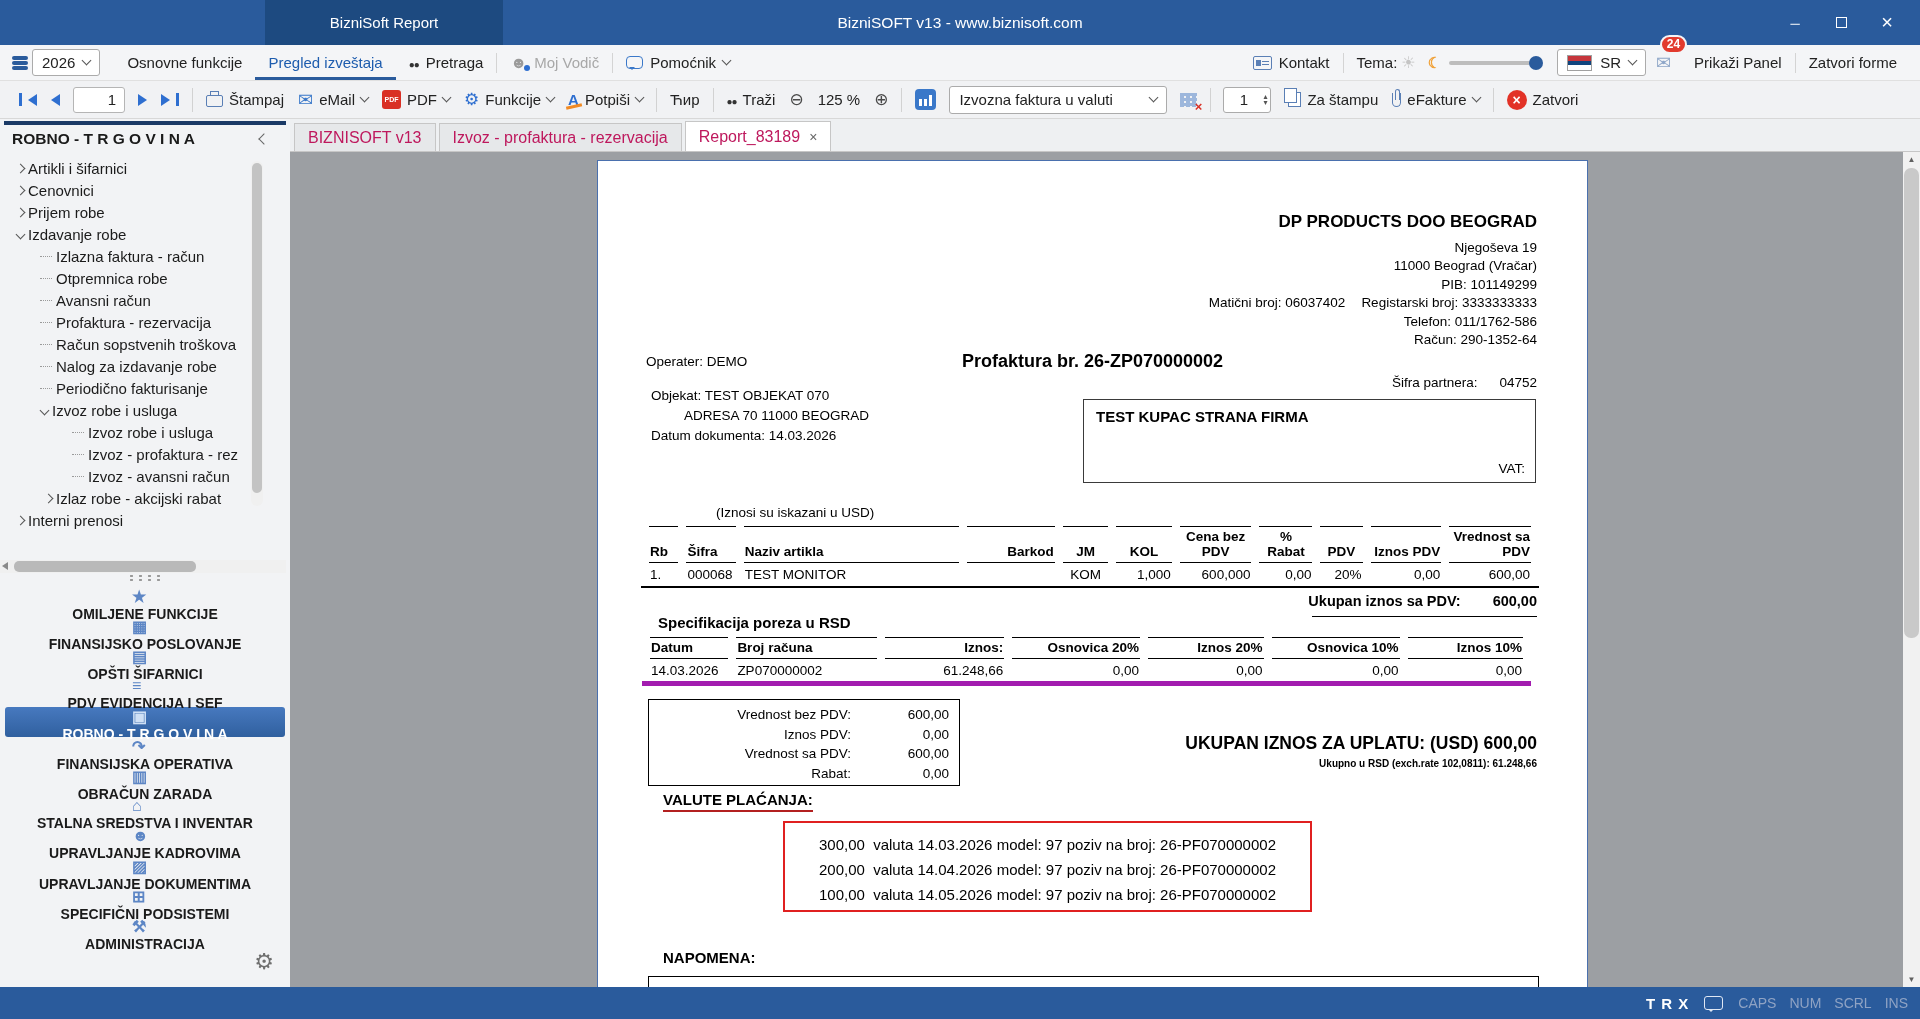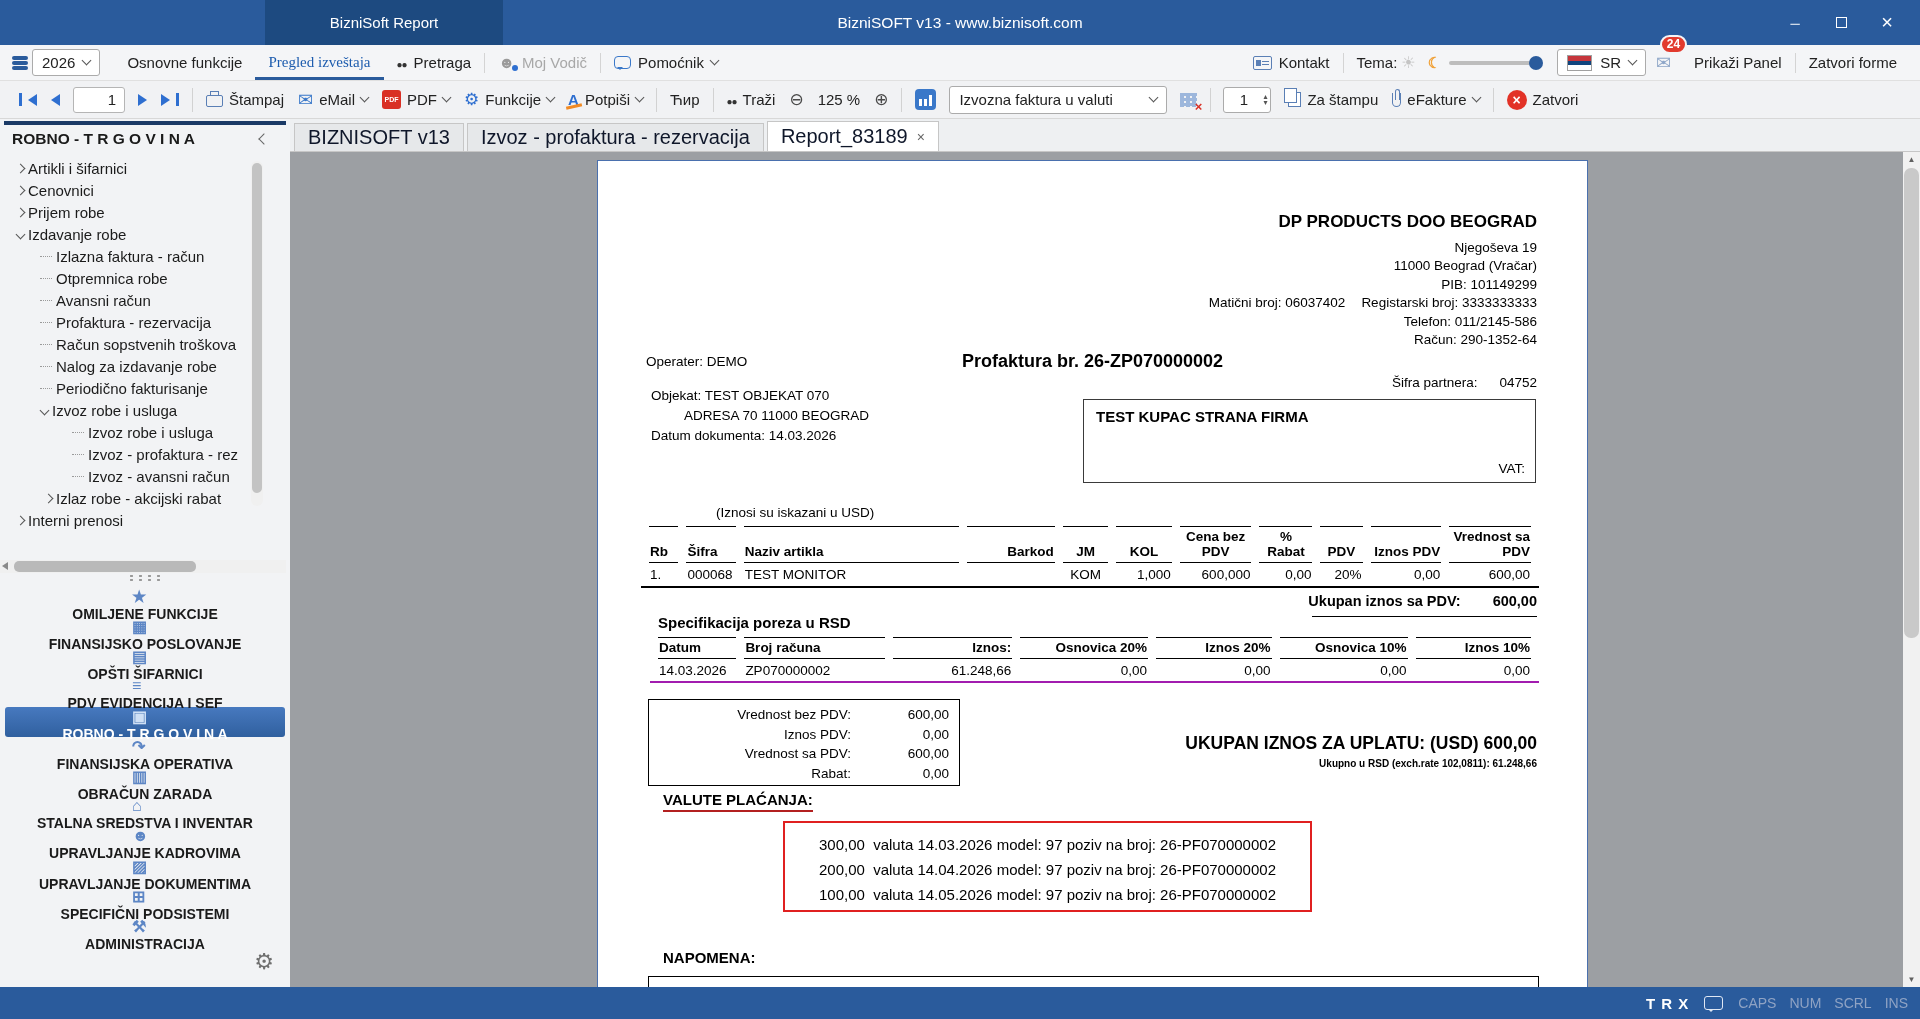--- a/index.html
+++ b/index.html
@@ -14,21 +14,21 @@
   .win-btns { position:absolute; right:10px; top:0; height:45px; display:flex; align-items:center; gap:0; z-index:3; }
   .wbtn { width:46px; height:45px; display:flex; align-items:center; justify-content:center; color:#fff; }
   .i-min::before { content:"─"; font-size:13px; }
   .i-max { width:11px; height:11px; border:1.5px solid #fff; }
   .i-close::before { content:"×"; font-size:20px; }
 
   
   .menubar { height:35px; background:#f4f5f7; display:flex; align-items:center;
     font-size:15px; color:#222; padding:0 10px 0 12px; }
   .mi { display:flex; align-items:center; gap:7px; height:35px; padding:0 13px; white-space:nowrap; }
-  .mi.active { color:#1d5cae; border-bottom:3px solid #2a5b9c; padding-top:3px;font-family:Liberation Serif, serif; }
+  .mi.active { color:#1d5cae; border-bottom:3px solid #2a5b9c; padding-top:3px; }
   .mi.disabled { color:#a8a8a8; }
   .msep { width:1px; height:20px; background:#d4d4d4; }
   .i-db { width:16px; height:4px; border-radius:2px; background:#2a5b9c;
     box-shadow:0 5px 0 #2a5b9c, 0 10px 0 #2a5b9c; margin:-10px 4px 0 0; }
   .year-box, .srbox { display:flex; align-items:center; gap:8px; background:#fff;
     border:1px solid #ababab; border-radius:3px; padding:4px 9px; }
   .chev { width:7px; height:7px; border-right:1.6px solid #555; border-bottom:1.6px solid #555;
     transform:rotate(45deg); margin-top:-4px; flex:none; }
   .i-binoc::before { content:"●●"; font-size:10px; letter-spacing:-1px; color:#333; }
   .i-person { color:#9a9a9a; font-size:16px; position:relative; }
@@ -140,21 +140,21 @@
   .i-calc::before{content:"▥";} .i-home::before{content:"⌂";font-weight:bold;}
   .i-users::before{content:"☻";} .i-docs::before{content:"▨";}
   .i-sub::before{content:"⊞";} .i-tools::before{content:"⚒";}
   .sb-gear { position:absolute; right:16px; bottom:12px; color:#6f6f6f; font-size:22px; }
   .sb-gear::before { content:"⚙"; }
 
   
   .content-wrap { flex:1; display:flex; flex-direction:column; min-width:0; }
   .tabbar { height:33px; background:#eef0f2; display:flex; align-items:flex-end; padding-left:4px;
     border-bottom:1px solid #c6c6c6; }
-  .tab { height:28px; display:flex; align-items:center; gap:9px; padding:0 13px; font-size:20px; color:#0f172a;
+  .tab { height:28px; display:flex; align-items:center; gap:9px; padding:0 13px; font-size:16px; color:#be185d;
     background:#e6e8ea; border:1px solid #c6c6c6; border-bottom:none; margin-right:3px; white-space:nowrap; }
   .tab.active { background:#fff; height:30px; }
   .tclose { color:#666; font-size:14px; } .tclose::before { content:"×"; }
   .content { flex:1; background:#9c9fa3; position:relative; overflow:hidden; }
 
   .vscroll { position:absolute; right:0; top:0; bottom:0; width:17px; background:#f1f1f1; }
   .vscroll .up, .vscroll .down { position:absolute; left:0; width:17px; height:15px; display:flex;
     align-items:center; justify-content:center; color:#606060; font-size:8px; }
   .vscroll .up { top:0; } .vscroll .down { bottom:0; }
   .vscroll .thumb { position:absolute; left:1px; top:16px; width:15px; height:470px; background:#c9c9c9; border-radius:7px; }
@@ -177,21 +177,21 @@
   .custname { position:absolute; left:12px; top:8px; font-size:15px; font-weight:bold; }
   .vat { position:absolute; right:10px; bottom:6px; font-size:13.5px; }
   .currnote { left:118px; top:344px; font-size:13.5px; }
 
   table.rep { border-collapse:separate; border-spacing:8px 0; width:100%; }
   table.rep th { border-top:1px solid #000; border-bottom:1px solid #000; font-size:13.5px; font-weight:bold;
     padding:2px 1px 3px 1px; vertical-align:bottom; line-height:15px; }
   table.rep td { font-size:13.5px; padding:4px 1px 3px 1px; white-space:nowrap; }
   .al { text-align:left; } .ac { text-align:center; } .ar { text-align:right; }
   .items-wrap { left:43px; top:365px; width:898px; border-bottom:2px solid #000; padding-bottom:1px; }
-  .spec-wrap { left:52px; top:476px; width:889px; border-bottom:2px solid #a21caf; }
+  .spec-wrap { left:44px; top:476px; width:889px; border-bottom:5px solid #a21caf; }
   .totalrow { right:50px; top:432px; font-size:14.5px; font-weight:bold; }
   .totalrow span + span { margin-left:32px; }
   .totalline { right:50px; top:455px; width:225px; border-top:1px solid #000; }
   .spec-title { left:60px; top:453px; font-size:15px; font-weight:bold; }
   .sumbox { left:50px; top:538px; width:312px; height:87px; border:1px solid #000; padding:5px 10px 0 10px; }
   .sumrow { display:flex; font-size:13.5px; line-height:19.5px; }
   .sumrow .sl { flex:1; text-align:right; padding-right:18px; }
   .sumrow .sv { width:80px; text-align:right; }
   .grand { right:50px; top:572px; text-align:right; }
   .grand .g1 { font-size:17.5px; font-weight:bold; }
@@ -537,21 +537,21 @@
     </div>
     <div class="content">
 
       <div class="page">
         <div class="abs company">
           <div class="cname">DP PRODUCTS DOO BEOGRAD</div>
           <div>Njegoševa 19</div>
           <div>11000 Beograd (Vračar)</div>
           <div>PIB: 101149299</div>
           <div class="mrow"><span>Matični broj: 06037402</span><span>Registarski broj: 3333333333</span></div>
-          <div>Telefon: 011/2145-586</div>
+          <div>Telefon: 011/1762-586</div>
           <div>Račun: 290-1352-64</div>
         </div>
 
         <div class="abs operator">Operater: DEMO</div>
         <div class="abs doc-title">Profaktura br. 26-ZP070000002</div>
         <div class="abs partner"><span>Šifra partnera:</span><span>04752</span></div>
         <div class="abs objekat">Objekat: TEST OBJEKAT 070</div>
         <div class="abs adresa">ADRESA 70 11000 BEOGRAD</div>
         <div class="abs datum">Datum dokumenta: 14.03.2026</div>
 

